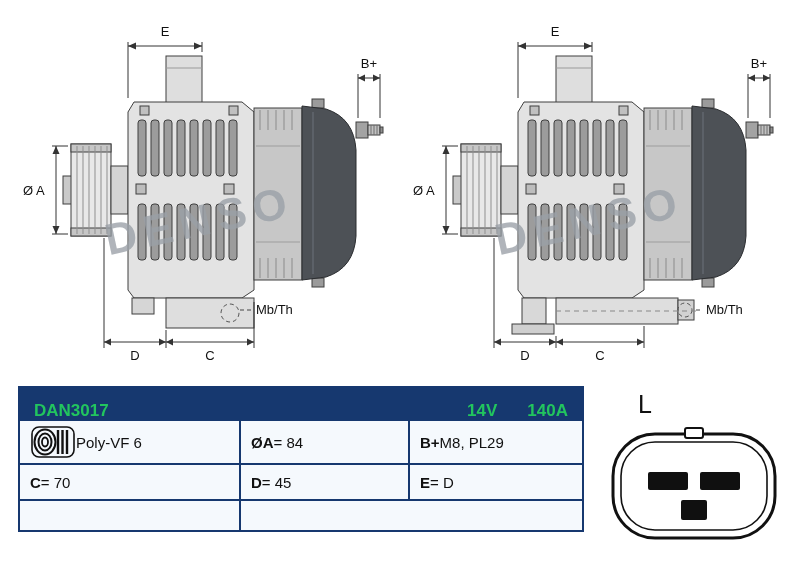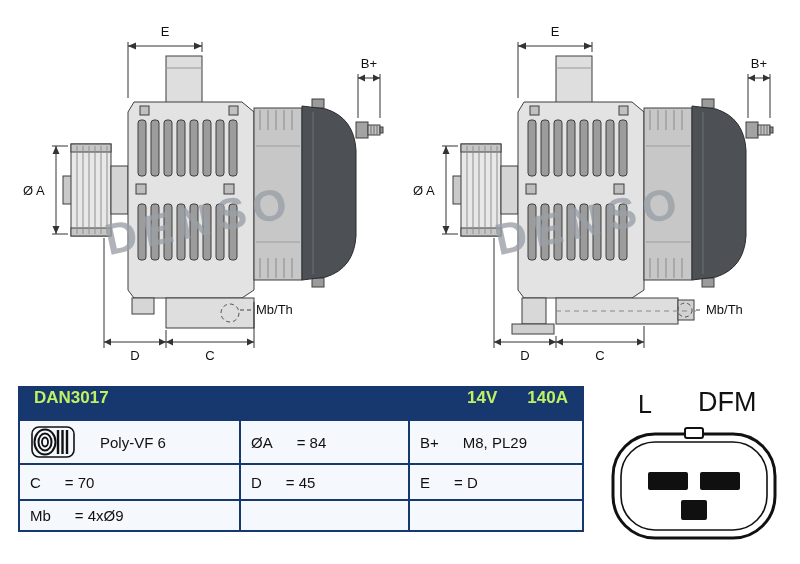--- a/index.html
+++ b/index.html
@@ -8,28 +8,28 @@
   .drawing{position:absolute;top:6px}
   #drawing-left{left:16px}
   #drawing-right{left:406px}
   .wm{font-size:44px;font-weight:bold;letter-spacing:7px;fill:#9aa0a7;opacity:.78;font-family:"Liberation Sans",sans-serif}
   .dim{stroke:#333;stroke-width:1;fill:none}
   .dims polygon{fill:#333}
   .dimtext{font-size:13px;fill:#111;font-family:"Liberation Sans",sans-serif}
   .leader{stroke:#444;stroke-width:1;fill:none;stroke-dasharray:4,3}
 
   .spec-table{position:absolute;left:18px;top:386px;width:566px;height:146px;border:2px solid #16386f;background:#f5f9fd}
-  .spec-header{height:33px;background:#16386f;color:#bef264;display:flex;align-items:flex-start;padding:0 14px;font-size:17px;font-weight:bold}
+  .spec-header{height:33px;background:#16386f;color:#22c55e;display:flex;align-items:flex-end;padding:0 14px;font-size:17px;font-weight:bold}
   .spec-header .spacer{flex:1}
   .spec-header .voltage{margin-right:30px}
   .spec-grid{display:grid;grid-template-columns:221px 169px 1fr;grid-template-rows:44px 36px 1fr;height:109px}
-  .cell{border-right:2px solid #16386f;border-bottom:2px solid #16386f;display:flex;align-items:center;gap:24px;padding:0 10px;font-size:15px;color:#111;background:#f5f9fd}
+  .cell{border-right:2px solid #16386f;border-bottom:2px solid #16386f;display:flex;align-items:center;gap:0;padding:0 10px;font-size:15px;color:#111;background:#f5f9fd}
   .cell.last-col{border-right:none}
   .cell.last-row{border-bottom:none}
-  .cell .k{font-weight:normal}
+  .cell .k{font-weight:bold}
 
   .connector-panel{position:absolute;left:604px;top:384px;width:192px;height:172px}
   .label-l{position:absolute;left:34px;top:6px;font-size:25px;color:#111}
   .label-dfm{position:absolute;left:94px;top:3px;font-size:27px;color:#111}
   .connector-svg{position:absolute;left:6px;top:40px}
 </style>
 </head>
 <body>
 
 <div class="page">
@@ -255,35 +255,30 @@
       <div class="cell">
         <span class="k">D</span>
         <span class="v">= 45</span>
       </div>
       <div class="cell last-col">
         <span class="k">E</span>
         <span class="v">= D</span>
       </div>
 
       <div class="cell last-row">
-        <span class="k">Mb</span>
-        <span class="v">= 4xØ9</span>
-      </div>
-      <div class="cell last-row">
         <span class="v"></span>
       </div>
       <div class="cell last-row last-col">
         <span class="v"></span>
       </div>
     </div>
   </section>
 
   <aside class="connector-panel">
     <span class="label-l">L</span>
-    <span class="label-dfm">DFM</span>
     <svg class="connector-svg" width="168" height="122" viewBox="0 0 168 122" xmlns="http://www.w3.org/2000/svg">
       <rect x="3" y="10" width="162" height="104" rx="42" fill="#fff" stroke="#111" stroke-width="3"></rect>
       <rect x="11" y="18" width="146" height="88" rx="34" fill="none" stroke="#111" stroke-width="1.6"></rect>
       <rect x="75" y="4" width="18" height="10" rx="2" fill="#fff" stroke="#111" stroke-width="2"></rect>
       <rect x="38" y="48" width="40" height="18" rx="2" fill="#101010"></rect>
       <rect x="90" y="48" width="40" height="18" rx="2" fill="#101010"></rect>
       <rect x="71" y="76" width="26" height="20" rx="2" fill="#101010"></rect>
     </svg>
   </aside>
 

